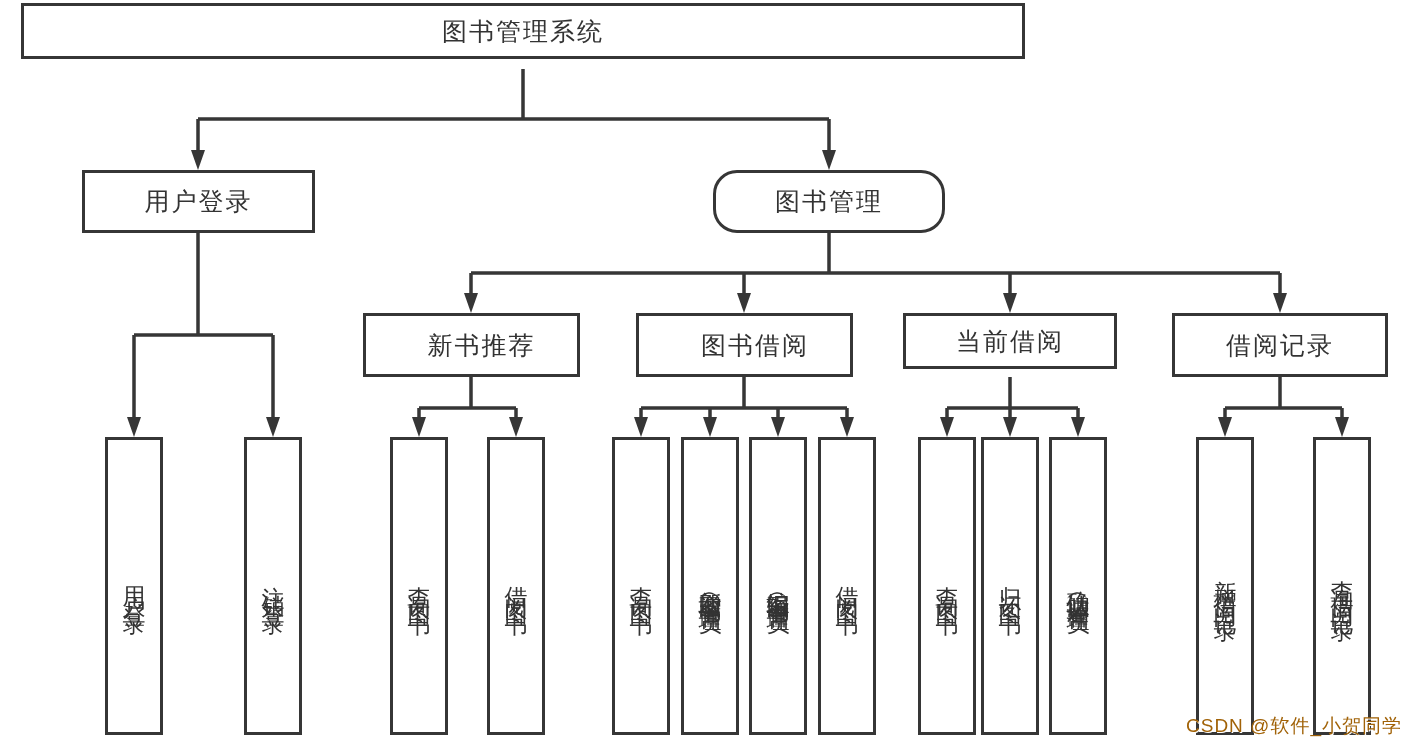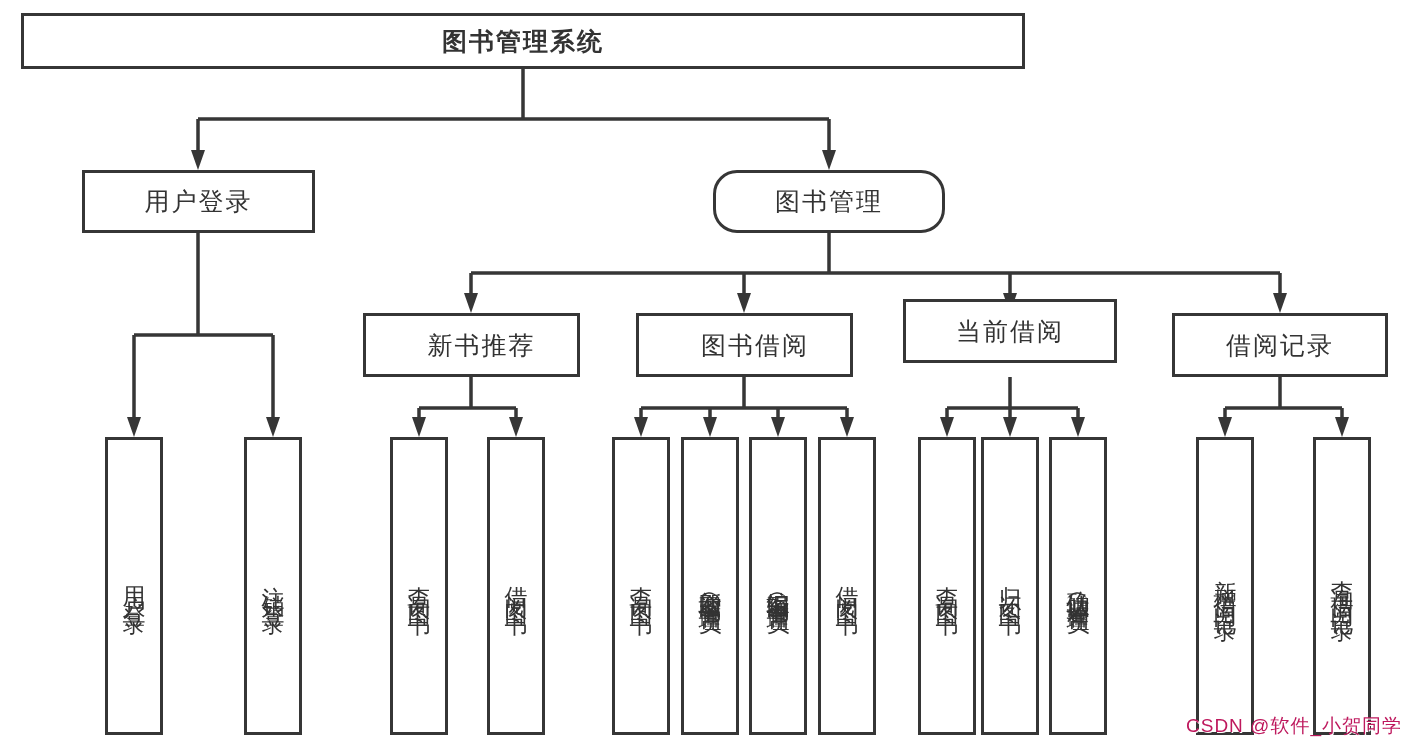--- a/index.html
+++ b/index.html
@@ -19,21 +19,21 @@
     display:flex;align-items:center;justify-content:center;
   }
   .vtext{
     writing-mode:vertical-lr;text-orientation:mixed;
     font-size:23px;letter-spacing:9px;color:#333333;line-height:1;
   }
   .sp8{letter-spacing:8px;}
   .sp3{letter-spacing:3px;}
   .watermark{
     position:absolute;left:1186px;top:713px;
-    font-size:19px;color:#be185d;letter-spacing:1px;white-space:nowrap;
+    font-size:19px;color:#a16207;letter-spacing:1px;white-space:nowrap;
     text-shadow:1px 1px 0 #ffffff;
   }
 </style>
 </head>
 <body>
 
 <div id="stage">
 
   <svg id="connectors" viewBox="0 0 1405 747" xmlns="http://www.w3.org/2000/svg">
     <g stroke="#363636" stroke-width="3.5" fill="none">
@@ -68,28 +68,28 @@
       <polygon points="771,417 785,417 778,437"></polygon>
       <polygon points="840,417 854,417 847,437"></polygon>
       <polygon points="940,417 954,417 947,437"></polygon>
       <polygon points="1003,417 1017,417 1010,437"></polygon>
       <polygon points="1071,417 1085,417 1078,437"></polygon>
       <polygon points="1218,417 1232,417 1225,437"></polygon>
       <polygon points="1335,417 1349,417 1342,437"></polygon>
     </g>
   </svg>
 
-  <div class="node" style="left:21px;top:13px;width:1004px;height:56px;font-weight:bold;">图书管理系统</div>
+  <div class="node" style="left:21px;top:3px;width:1004px;height:56px;">图书管理系统</div>
 
   <div class="node" style="left:82px;top:170px;width:233px;height:63px;">用户登录</div>
   <div class="node" style="left:713px;top:170px;width:232px;height:63px;border-radius:24px;">图书管理</div>
 
   <div class="node" style="left:363px;top:313px;width:217px;height:64px;padding-left:20px;">新书推荐</div>
   <div class="node" style="left:636px;top:313px;width:217px;height:64px;padding-left:21px;">图书借阅</div>
-  <div class="node" style="left:903px;top:299px;width:214px;height:64px;">当前借阅</div>
+  <div class="node" style="left:903px;top:313px;width:214px;height:56px;">当前借阅</div>
   <div class="node" style="left:1172px;top:313px;width:216px;height:64px;">借阅记录</div>
 
   <div class="vnode" style="left:105px;">
     <span class="vtext">用户登录</span>
   </div>
   <div class="vnode" style="left:244px;">
     <span class="vtext">注销登录</span>
   </div>
 
   <div class="vnode" style="left:390px;">

